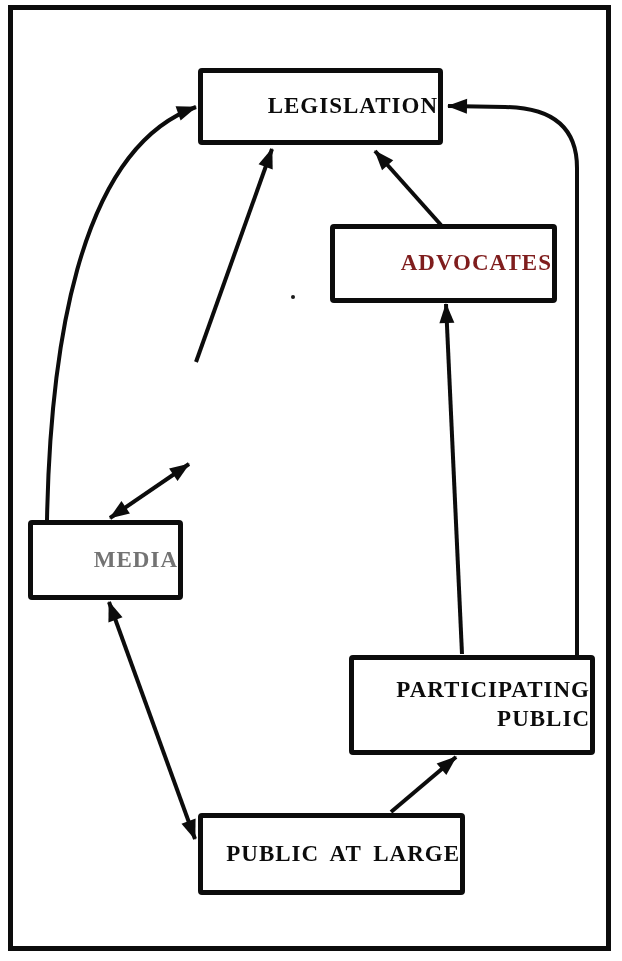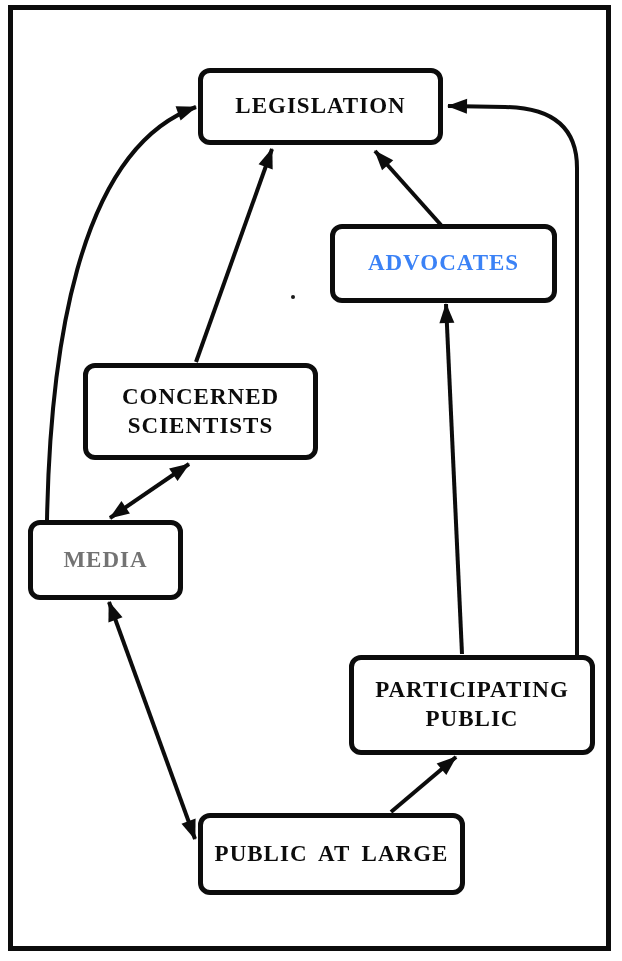--- a/index.html
+++ b/index.html
@@ -24,25 +24,25 @@
   #diagram-canvas {
     position: absolute;
     left: 0; top: 0;
     width: 622px;
     height: 961px;
   }
   .node {
     position: absolute;
     box-sizing: border-box;
     border: 5px solid #0c0c0c;
-    border-radius: 12px;
+    border-radius: 4px;
     background: #ffffff;
     display: flex;
     flex-direction: column;
-    align-items: center;
+    align-items: flex-end;
     justify-content: center;
     text-align: center;
     font-weight: bold;
     font-size: 23px;
     letter-spacing: 1px;
     word-spacing: 5px;
     line-height: 1.26;
     color: #0c0c0c;
     z-index: 2;
   }
@@ -70,26 +70,22 @@
 </head>
 <body>
 
 <div id="figure-root" style="background: rgb(255, 255, 255);">
   <div id="figure-frame" style="left: 8px; top: 5px; width: 603px; height: 946px; border-width: 5px; border-color: rgb(12, 12, 12);"></div>
   <div id="diagram-canvas">
       <div class="speck" style="left: 291px; top: 295px; width: 4px; height: 4px;"></div>
       <div class="node" style="left: 198px; top: 68px; width: 245px; height: 77px; border-color: rgb(12, 12, 12); color: rgb(12, 12, 12);">
         <div class="node-line">LEGISLATION</div>
       </div>
-      <div class="node" style="left: 330px; top: 224px; width: 227px; height: 79px; border-color: rgb(12, 12, 12); color: #3b82f6;">
+      <div class="node" style="left: 330px; top: 224px; width: 227px; height: 79px; border-color: rgb(12, 12, 12); color: #7f1d1d;">
         <div class="node-line">ADVOCATES</div>
-      </div>
-      <div class="node" style="left: 83px; top: 363px; width: 235px; height: 97px; border-color: rgb(12, 12, 12); color: rgb(12, 12, 12);">
-        <div class="node-line">CONCERNED</div>
-        <div class="node-line">SCIENTISTS</div>
       </div>
       <div class="node" style="left: 28px; top: 520px; width: 155px; height: 80px; border-color: rgb(12, 12, 12); color: #737373;">
         <div class="node-line">MEDIA</div>
       </div>
       <div class="node" style="left: 349px; top: 655px; width: 246px; height: 100px; border-color: rgb(12, 12, 12); color: rgb(12, 12, 12);">
         <div class="node-line">PARTICIPATING</div>
         <div class="node-line">PUBLIC</div>
       </div>
       <div class="node" style="left: 198px; top: 813px; width: 267px; height: 82px; border-color: rgb(12, 12, 12); color: rgb(12, 12, 12);">
         <div class="node-line">PUBLIC AT LARGE</div>

